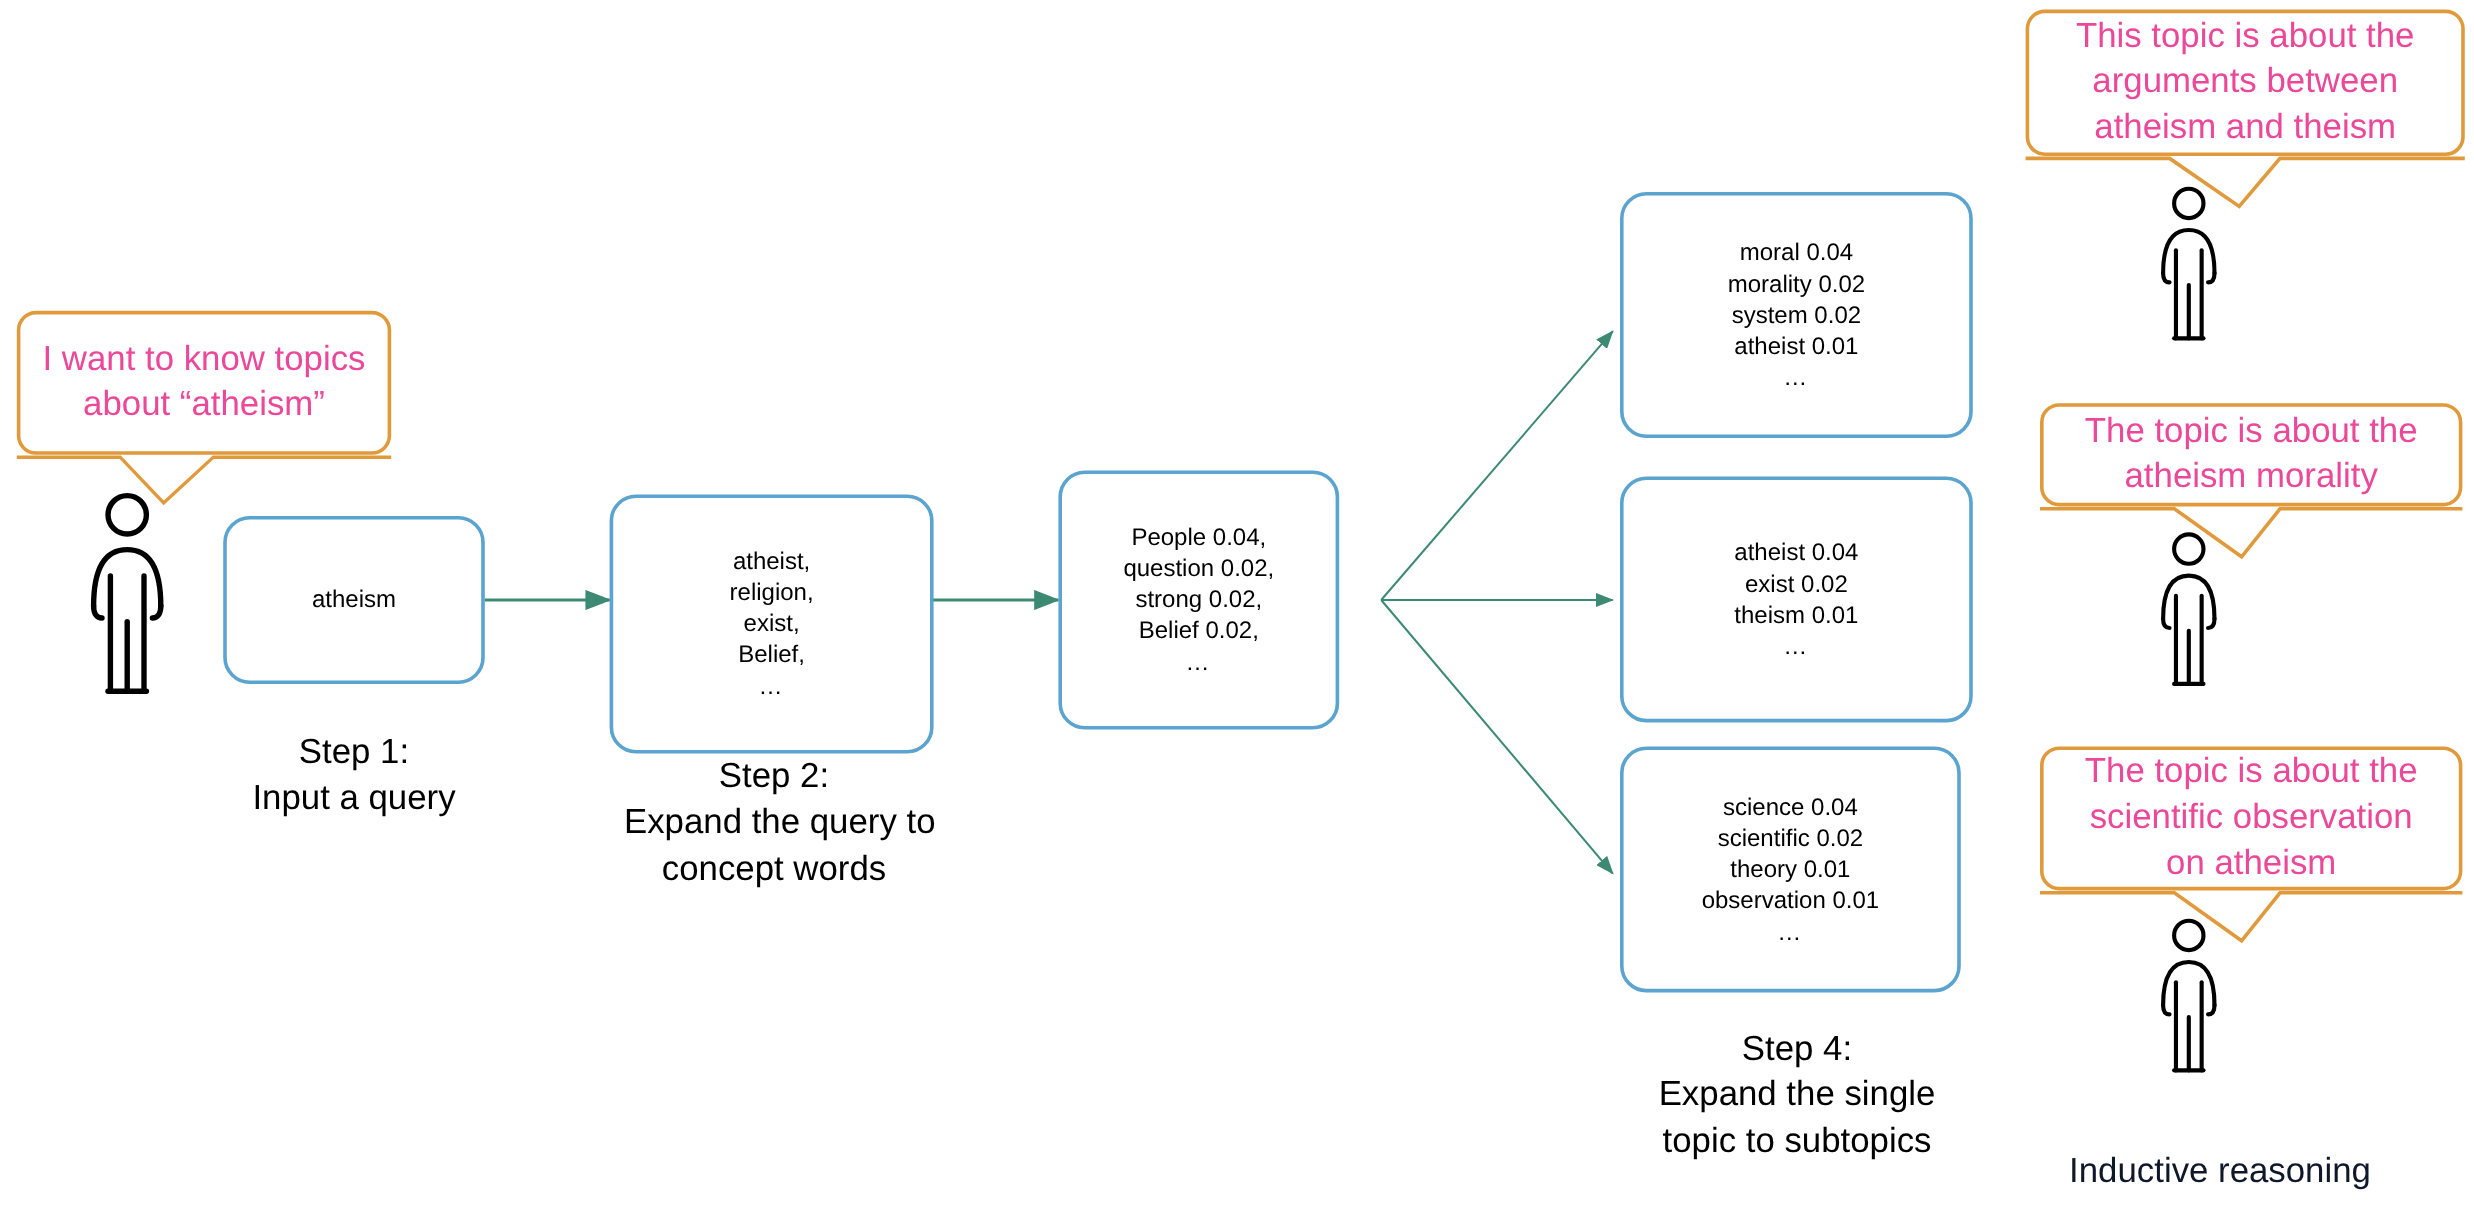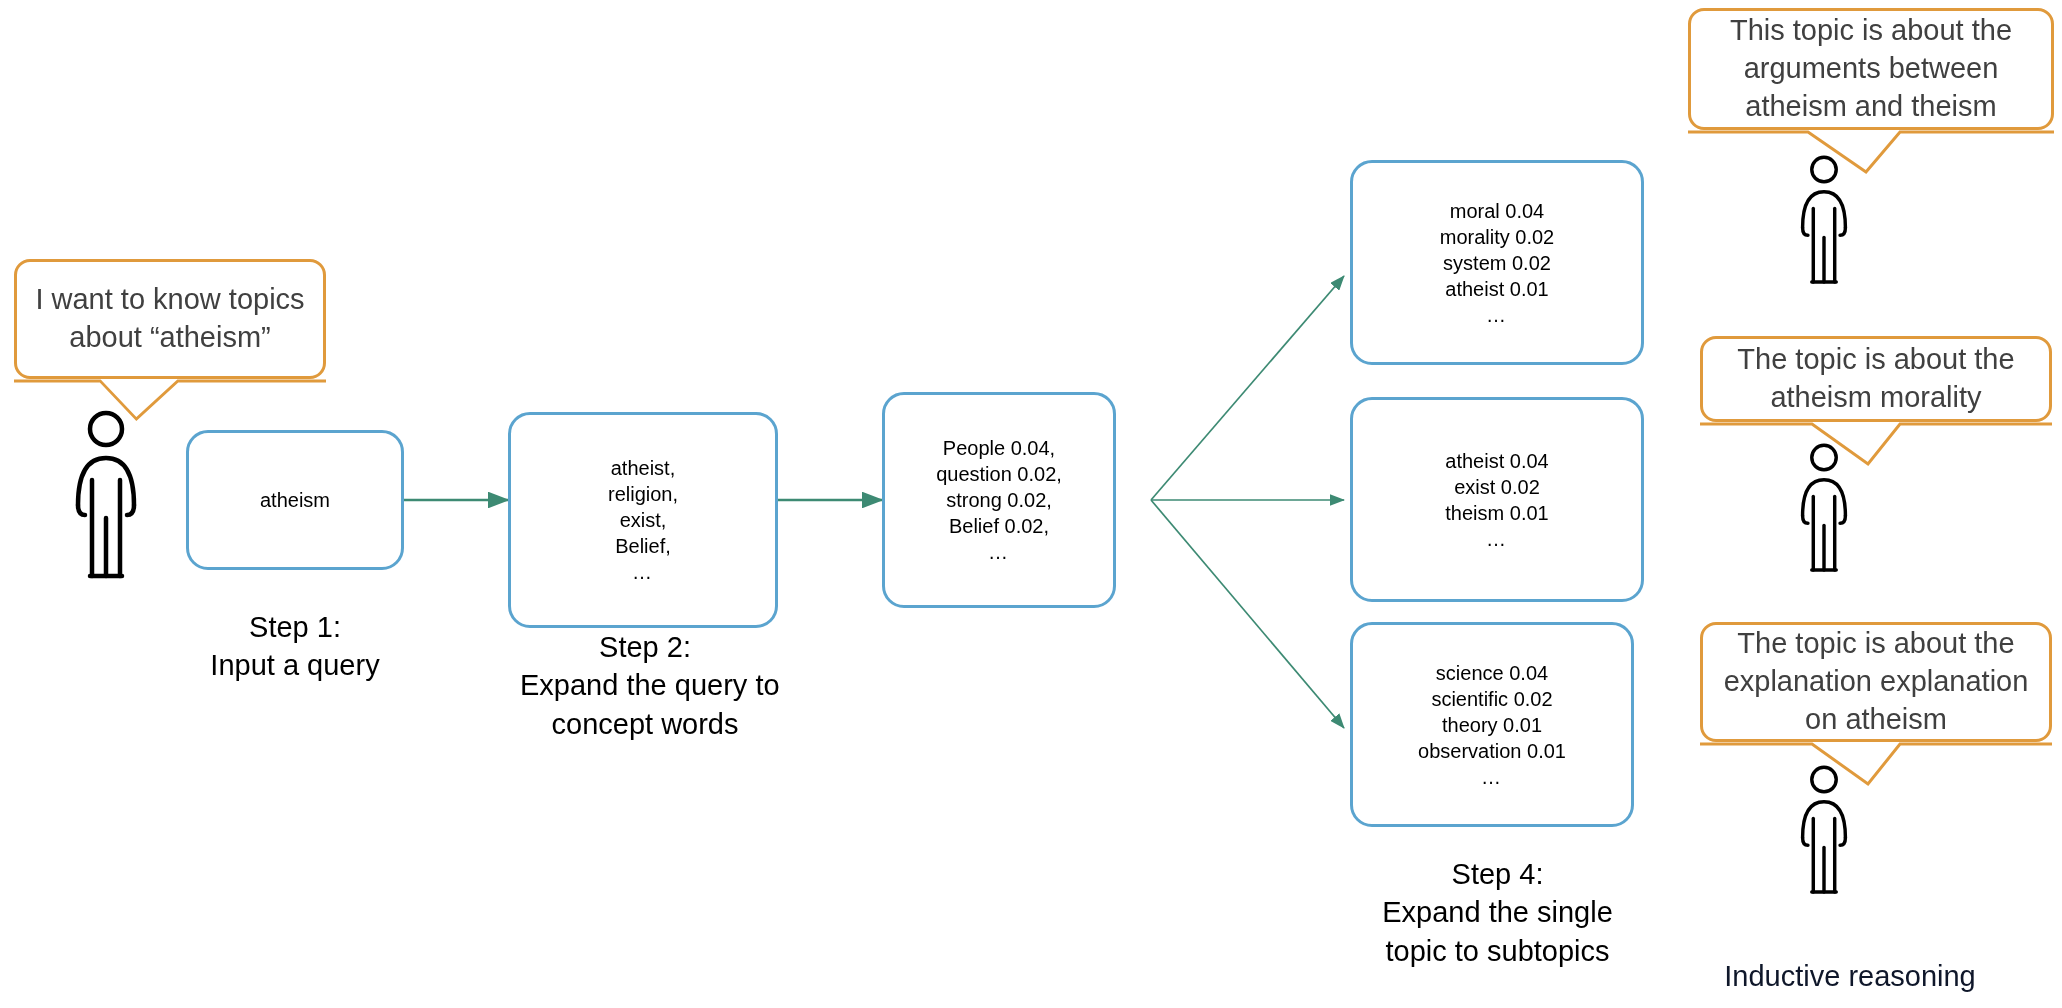--- a/index.html
+++ b/index.html
@@ -57,21 +57,21 @@
     box-sizing: border-box;
     border: 3px solid #E09A3C;
     border-radius: 16px;
     background: #ffffff;
     display: flex;
     align-items: center;
     justify-content: center;
     text-align: center;
     font-size: 29px;
     line-height: 1.30;
-    color: #404040;
+    color: #ec4899;
     padding: 8px 14px;
   }
   .bubble-body .ln { display: block; white-space: nowrap; }
   .bubble-tail { position: absolute; left: 0; top: 100%; width: 100%; height: 46px; overflow: visible; }
 
   
   .person { position: absolute; }
 
   
   .plain-label {
@@ -242,21 +242,21 @@
     <line x1="30" y1="70" x2="30" y2="166" stroke="#000" stroke-width="4.5" stroke-linecap="round"></line>
     <line x1="58" y1="70" x2="58" y2="166" stroke="#000" stroke-width="4.5" stroke-linecap="round"></line>
     <line x1="44" y1="108" x2="44" y2="166" stroke="#000" stroke-width="4.5" stroke-linecap="round"></line>
     <line x1="28" y1="166" x2="60" y2="166" stroke="#000" stroke-width="4.5" stroke-linecap="round"></line>
   </svg>
 
   <div class="bubble-wrap" style="left:1700px; top:622px; width:352px;">
     <div class="bubble-body" style="height:120px;">
       <div>
         <span class="ln">The topic is about the</span>
-        <span class="ln">explanation explanation</span>
+        <span class="ln">scientific observation</span>
         <span class="ln">on atheism</span>
       </div>
     </div>
     <svg class="bubble-tail" viewBox="0 0 352 46" preserveAspectRatio="none">
       <path d="M0,2 L112,2 L168,42 L200,2 L352,2" fill="none" stroke="#E09A3C" stroke-width="3"></path>
     </svg>
   </div>
   <svg class="person" style="left:1786px; top:765px;" width="76" height="130" viewBox="0 0 88 170">
     <circle cx="44" cy="19" r="16" fill="none" stroke="#000" stroke-width="4.5"></circle>
     <path d="M16,95 C16,62 26,48 44,48 C62,48 72,62 72,95" fill="none" stroke="#000" stroke-width="4.5" stroke-linecap="round"></path>

